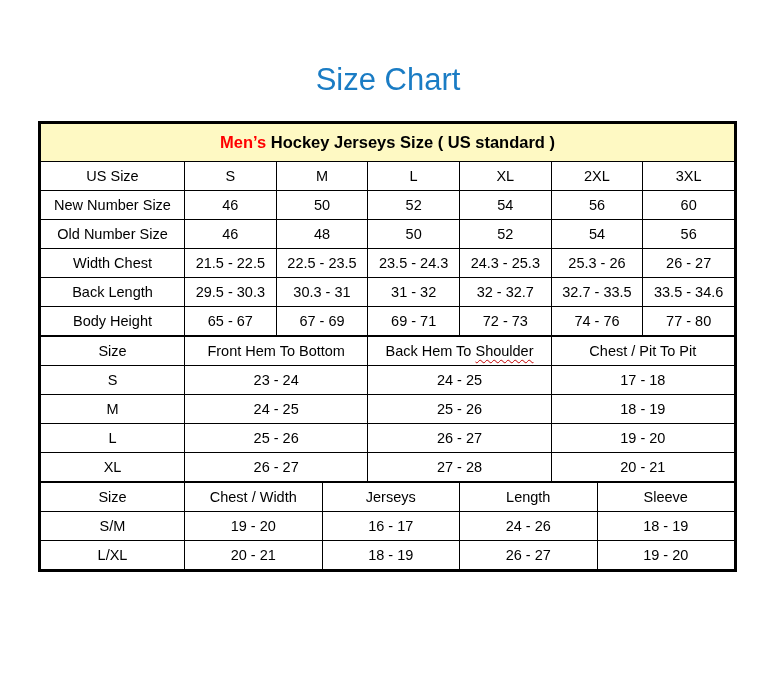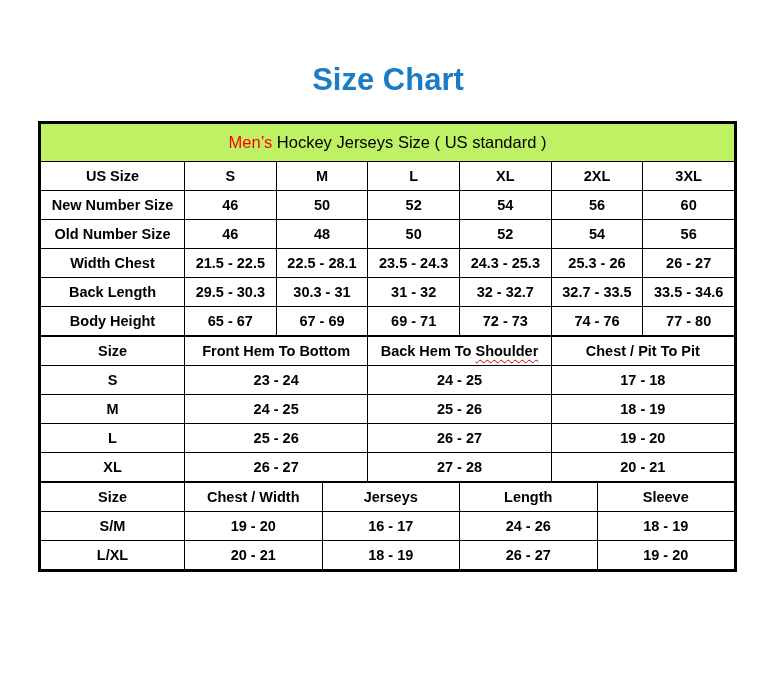--- a/index.html
+++ b/index.html
@@ -6,43 +6,43 @@
   body {
     width:776px; height:692px;
     font-family:"Liberation Sans", sans-serif;
     color:#000;
   }
   .sheet { position:relative; width:776px; height:692px; overflow:hidden; background:#fff; }
 
   .page-title {
     position:absolute; top:62px; left:0; width:100%;
     margin:0; text-align:center;
-    font-size:31px; font-weight:bold; color:#1a7cc4;
+    font-size:31px; font-weight:normal; color:#1a7cc4;
   }
 
   .chart {
     position:absolute; left:38px; top:121px; width:695px;
     border:2px solid #000; background:#fff;
   }
 
   table.tbl { border-collapse:collapse; width:100%; table-layout:fixed; }
   .tbl th, .tbl td {
     border:1.4px solid #000;
     text-align:center; vertical-align:middle;
     font-size:14.5px; padding:0 2px; height:28px;
     overflow:hidden; white-space:nowrap;
   }
-  .tbl th { font-weight:bold; }
-  .tbl td { font-weight:bold; }
+  .tbl th { font-weight:normal; }
+  .tbl td { font-weight:normal; }
 
   tr.band th {
-    background:#bef264;
+    background:#fef9c3;
     height:37px;
     font-size:16.5px;
-    font-weight:normal;
+    font-weight:bold;
     margin-top:20px;
   }
   .hl { color:#ff0000; }
 
   .misspell {
     text-decoration-line:underline;
     text-decoration-style:wavy;
     text-decoration-color:#c00000;
     text-decoration-thickness:1px;
     text-underline-offset:3px;
@@ -93,21 +93,21 @@
           <td>46</td>
           <td>48</td>
           <td>50</td>
           <td>52</td>
           <td>54</td>
           <td>56</td>
         </tr>
         <tr>
           <td>Width Chest</td>
           <td>21.5 - 22.5</td>
-          <td>22.5 - 28.1</td>
+          <td>22.5 - 23.5</td>
           <td>23.5 - 24.3</td>
           <td>24.3 - 25.3</td>
           <td>25.3 - 26</td>
           <td>26 - 27</td>
         </tr>
         <tr>
           <td>Back Length</td>
           <td>29.5 - 30.3</td>
           <td>30.3 - 31</td>
           <td>31 - 32</td>

